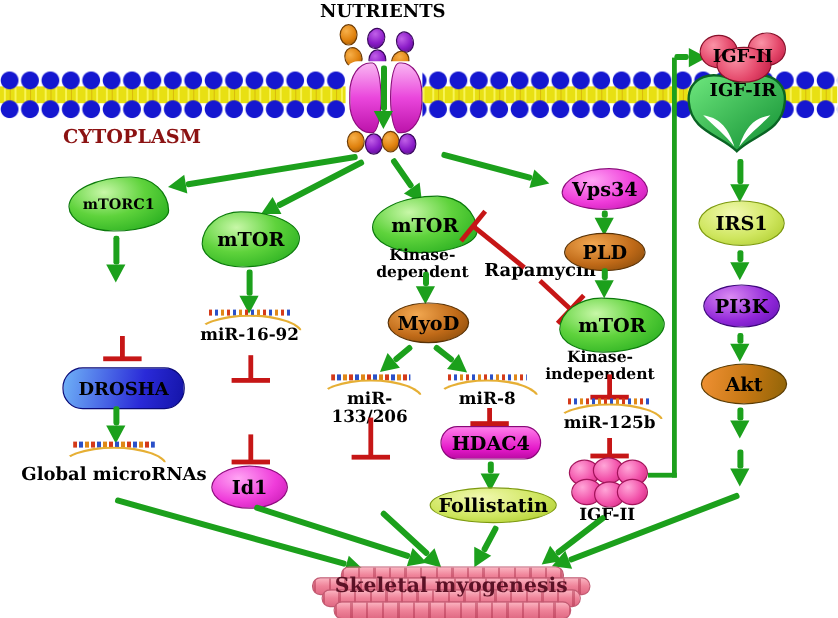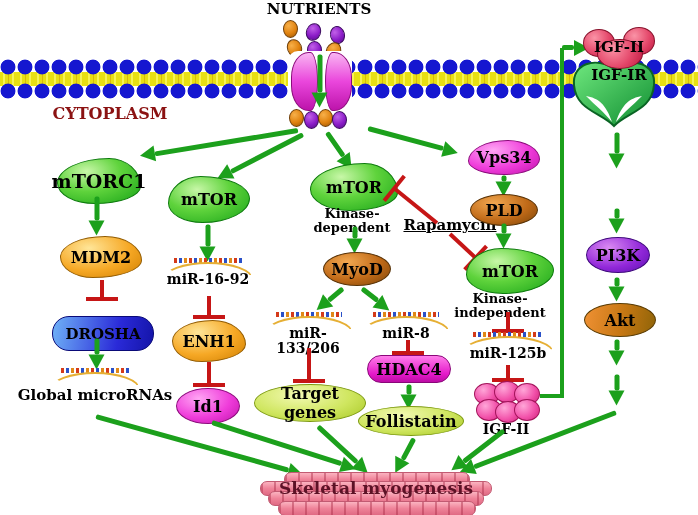--- a/index.html
+++ b/index.html
@@ -102,41 +102,39 @@
     <span class="dotN dpurple abs" style="left:332px;top:111px;"></span>
   </div>
 
   <div class="lbl" style="left:48px;top:106px;width:124px;font-size:16px;color:#8b1212;">CYTOPLASM</div>
 
   <div class="arr" style="left:298px;top:128px;width:145px;transform:rotate(170.7deg);"></div>
   <div class="arr" style="left:303px;top:132px;width:81px;transform:rotate(152.6deg);"></div>
   <div class="arr" style="left:327px;top:130px;width:29px;transform:rotate(55.2deg);"></div>
   <div class="arr" style="left:368px;top:126px;width:78px;transform:rotate(14.9deg);"></div>
 
-  <div class="node green" style="left:57px;top:158px;width:82px;height:44px;font-size:19px;">mTORC1</div>
+  <div class="node green" style="left:57px;top:147px;width:82px;height:44px;font-size:12px;">mTORC1</div>
   <div class="arr" style="left:97px;top:194px;width:24px;transform:rotate(90deg);"></div>
-  <div class="node orangeb" style="left:60px;top:236px;width:80px;height:40px;font-size:16px;">MDM2</div>
   <div class="tb" style="left:102px;top:278px;width:20px;transform:rotate(90deg);"></div>
-  <div class="node blueb" style="left:52px;top:316px;width:100px;height:33px;font-size:15px;">DROSHA</div>
+  <div class="node blueb" style="left:52px;top:306px;width:100px;height:33px;font-size:15px;">DROSHA</div>
   <div class="arr" style="left:97px;top:336px;width:16px;transform:rotate(90deg);"></div>
   <div class="rna" style="left:50px;top:368px;width:90px;">
     <span class="dots"></span>
       <span class="arc"></span>
   </div>
   <div class="lbl" style="left:12px;top:388px;width:166px;font-size:15px;">Global microRNAs</div>
 
   <div class="node green green2" style="left:168px;top:176px;width:80px;height:45px;font-size:16px;">mTOR</div>
   <div class="arr" style="left:208px;top:222px;width:22px;transform:rotate(90deg);"></div>
   <div class="rna" style="left:163px;top:258px;width:90px;">
     <span class="dots"></span>
       <span class="arc"></span>
   </div>
   <div class="lbl" style="left:158px;top:272px;width:100px;font-size:14px;">miR-16-92</div>
   <div class="tb" style="left:209px;top:294px;width:22px;transform:rotate(90deg);"></div>
-  <div class="node orangeb" style="left:172px;top:320px;width:72px;height:40px;font-size:16px;">ENH1</div>
   <div class="tb" style="left:209px;top:360px;width:24px;transform:rotate(90deg);"></div>
   <div class="node magentab" style="left:176px;top:388px;width:62px;height:34px;font-size:16px;">Id1</div>
 
   <div class="node green" style="left:310px;top:163px;width:86px;height:46px;font-size:16px;">mTOR</div>
   <div class="lbl" style="left:292px;top:207px;width:120px;font-size:13px;">Kinase-dependent</div>
   <div class="arr" style="left:355px;top:224px;width:12px;transform:rotate(90deg);"></div>
   <div class="node brownb" style="left:323px;top:252px;width:66px;height:32px;font-size:16px;">MyoD</div>
   <div class="arr" style="left:343px;top:286px;width:19px;transform:rotate(140deg);"></div>
   <div class="arr" style="left:362px;top:286px;width:20px;transform:rotate(38deg);"></div>
 
@@ -145,28 +143,27 @@
       <span class="arc"></span>
   </div>
   <div class="lbl" style="left:258px;top:326px;width:100px;font-size:14px;">miR-133/206</div>
   <div class="rna" style="left:362px;top:312px;width:88px;">
     <span class="dots"></span>
       <span class="arc"></span>
   </div>
   <div class="lbl" style="left:362px;top:326px;width:88px;font-size:14px;">miR-8</div>
 
   <div class="tb" style="left:309px;top:346px;width:34px;transform:rotate(90deg);"></div>
-  <div class="node ygreenb" style="left:254px;top:384px;width:110px;height:36px;font-size:16px;">Target genes</div>
 
   <div class="tb" style="left:408px;top:338px;width:14px;transform:rotate(90deg);"></div>
   <div class="node hdacb" style="left:367px;top:355px;width:82px;height:26px;font-size:16px;">HDAC4</div>
   <div class="arr" style="left:409px;top:382px;width:10px;transform:rotate(90deg);"></div>
   <div class="node ygreenb" style="left:358px;top:406px;width:104px;height:28px;font-size:16px;">Follistatin</div>
 
-  <div class="lbl" style="left:395px;top:218px;width:110px;font-size:15px;text-decoration:underline;">Rapamycin</div>
+  <div class="lbl" style="left:395px;top:218px;width:110px;font-size:15px;">Rapamycin</div>
   <div class="tb" style="left:437px;top:221px;width:56px;transform:rotate(-141deg);"></div>
   <div class="tb" style="left:450px;top:232px;width:36px;transform:rotate(43deg);"></div>
 
   <div class="node magentab" style="left:468px;top:140px;width:70px;height:33px;font-size:16px;border-radius:55% 45% 50% 50%/60% 55% 45% 40%;">Vps34</div>
   <div class="arr" style="left:504px;top:173px;width:6px;transform:rotate(90deg);"></div>
   <div class="node brownb" style="left:470px;top:194px;width:66px;height:30px;font-size:16px;">PLD</div>
   <div class="arr" style="left:504px;top:221px;width:10px;transform:rotate(90deg);"></div>
   <div class="node green green2" style="left:466px;top:248px;width:86px;height:44px;font-size:16px;">mTOR</div>
   <div class="lbl" style="left:438px;top:292px;width:124px;font-size:13px;">Kinase-independent</div>
   <div class="tb" style="left:508px;top:310px;width:20px;transform:rotate(90deg);"></div>
@@ -204,20 +201,21 @@
   </svg>
   <div class="abs" style="left:583px;top:26px;width:72px;height:46px;">
     <span class="rball" style="left:0;top:3px;width:30px;height:26px;"></span>
     <span class="rball" style="left:40px;top:1px;width:30px;height:26px;"></span>
     <span class="rball" style="left:14px;top:13px;width:44px;height:28px;"></span>
   </div>
   <div class="lbl" style="left:583px;top:40px;width:72px;font-size:15px;">IGF-II</div>
   <div class="lbl" style="left:580px;top:68px;width:78px;font-size:15px;">IGF-IR</div>
 
   <div class="arr" style="left:617px;top:130px;width:21px;transform:rotate(90deg);"></div>
+  <div class="node ygreenb" style="left:582px;top:167px;width:70px;height:36px;font-size:16px;">IRS1</div>
   <div class="arr" style="left:617px;top:206px;width:10px;transform:rotate(90deg);"></div>
   <div class="node purpleb" style="left:586px;top:237px;width:62px;height:34px;font-size:16px;">PI3K</div>
   <div class="arr" style="left:617px;top:275px;width:9px;transform:rotate(90deg);"></div>
   <div class="node aktb" style="left:584px;top:303px;width:70px;height:32px;font-size:16px;">Akt</div>
   <div class="arr" style="left:617px;top:337px;width:11px;transform:rotate(90deg);"></div>
   <div class="arr" style="left:617px;top:372px;width:16px;transform:rotate(90deg);"></div>
 
   <div class="arr" style="left:96px;top:414px;width:200px;transform:rotate(15.6deg);"></div>
   <div class="arr" style="left:212px;top:420px;width:136px;transform:rotate(17.7deg);"></div>
   <div class="arr" style="left:318px;top:424px;width:53px;transform:rotate(42.6deg);"></div>

